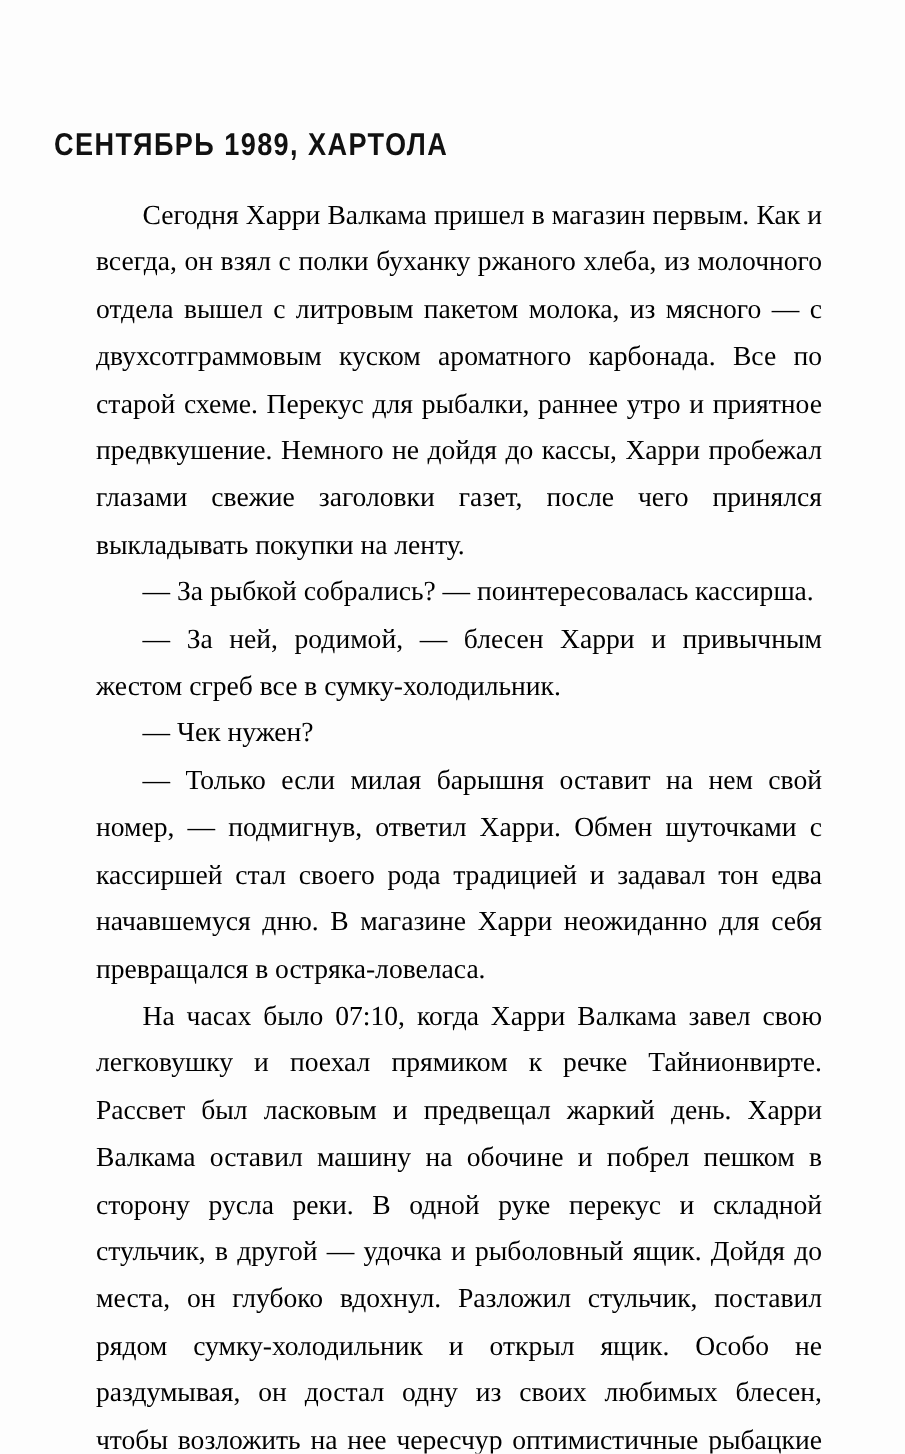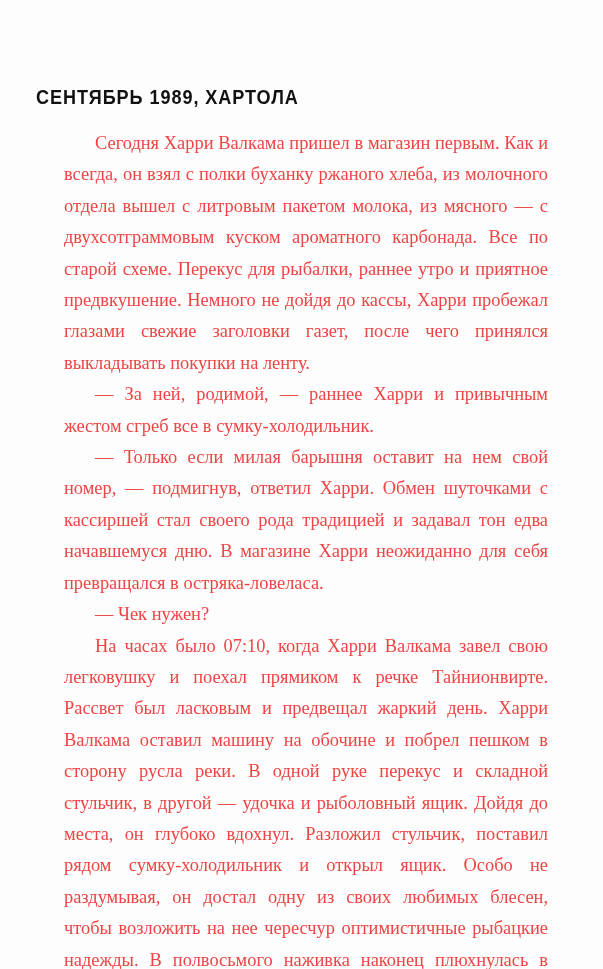--- a/index.html
+++ b/index.html
@@ -45,36 +45,37 @@
     top: 128px;
     width: 484px;
   }
   p.para {
     margin: 0;
     font-size: 18.4px;
     line-height: 31.4px;
     text-align: justify;
     text-justify: inter-word;
     text-indent: 31px;
-    color: #ef4444;
+    color: #000000;
     hyphens: manual;
     -webkit-hyphens: manual;
   }
   p.para:last-child {
     text-align-last: left;
   }
 </style>
 </head>
 <body>
 
 <div class="page">
 
   <h1 class="chapter-heading">СЕНТЯБРЬ 1989, ХАРТОЛА</h1>
 
   <div class="body-block">
     <p class="para">Сегодня Харри Валкама пришел в магазин первым. Как и всегда, он взял с полки буханку ржаного хлеба, из молочного отдела вышел с литровым пакетом молока, из мясного — с двухсотграммовым куском ароматного карбонада. Все по старой схеме. Перекус для рыбалки, раннее утро и приятное предвкушение. Немного не дойдя до кассы, Харри пробежал глазами свежие заголовки газет, после чего принялся выкладывать покупки на ленту.</p>
-    <p class="para">— За ней, родимой, — раннее Харри и привычным жестом сгреб все в сумку-холодильник.</p>
+    <p class="para">— За рыбкой собрались? — поинтересовалась кассирша.</p>
+    <p class="para">— За ней, родимой, — блесен Харри и привычным жестом сгреб все в сумку-холодильник.</p>
+    <p class="para">— Чек нужен?</p>
     <p class="para">— Только если милая барышня оставит на нем свой номер, — подмигнув, ответил Харри. Обмен шуточками с кассиршей стал своего рода традицией и задавал тон едва начавшемуся дню. В магазине Харри неожиданно для себя превращался в остряка-ловеласа.</p>
-    <p class="para">— Чек нужен?</p>
     <p class="para">На часах было 07:10, когда Харри Валкама завел свою легковушку и поехал прямиком к речке Тайнионвирте. Рассвет был ласковым и предвещал жаркий день. Харри Валкама оставил машину на обочине и побрел пешком в сторону русла реки. В одной руке перекус и складной стульчик, в другой — удочка и рыболовный ящик. Дойдя до места, он глубоко вдохнул. Разложил стульчик, поставил рядом сумку-холодильник и открыл ящик. Особо не раздумывая, он достал одну из своих любимых блесен, чтобы возложить на нее чересчур оптимистичные рыбацкие надежды. В полвосьмого наживка наконец плюхнулась в воду. Сентябрьское солнышко ярко поблескивало</p>
   </div>
 
 </div>
 
 </body></html>

